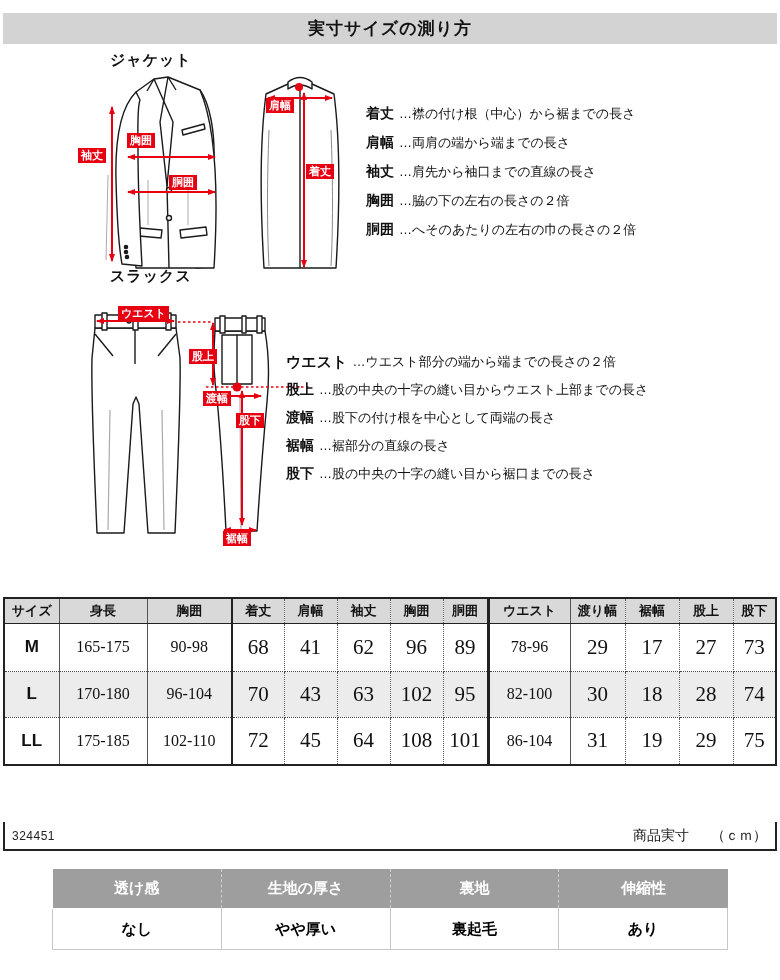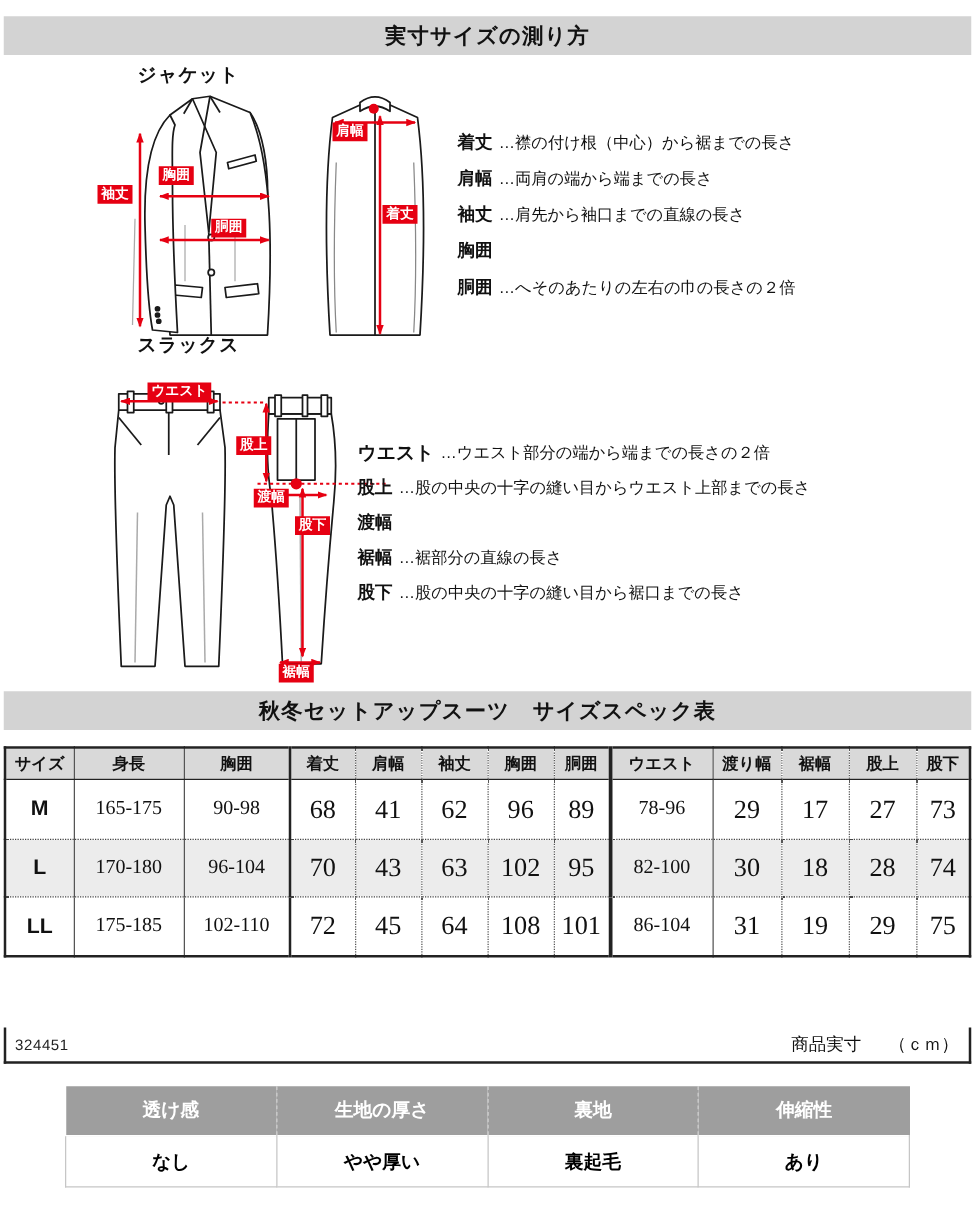--- a/index.html
+++ b/index.html
@@ -144,20 +144,21 @@
     <div class="def-line">
         <span class="term">肩幅</span>
         <span class="desc">…両肩の端から端までの長さ</span>
       </div>
     <div class="def-line">
         <span class="term">袖丈</span>
         <span class="desc">…肩先から袖口までの直線の長さ</span>
       </div>
     <div class="def-line">
         <span class="term">胸囲</span>
+        <span class="desc">…脇の下の左右の長さの２倍</span>
       </div>
     <div class="def-line">
         <span class="term">胴囲</span>
         <span class="desc">…へそのあたりの左右の巾の長さの２倍</span>
       </div>
   </div>
 
   <div class="section-label" style="left:110px;top:267px;">スラックス</div>
 
   <svg class="diagram" style="left:80px;top:302px;" width="235" height="252" viewBox="0 0 235 252">
@@ -209,32 +210,32 @@
     <div class="def-line">
         <span class="term">ウエスト</span>
         <span class="desc">…ウエスト部分の端から端までの長さの２倍</span>
       </div>
     <div class="def-line">
         <span class="term">股上</span>
         <span class="desc">…股の中央の十字の縫い目からウエスト上部までの長さ</span>
       </div>
     <div class="def-line">
         <span class="term">渡幅</span>
+        <span class="desc">…股下の付け根を中心として両端の長さ</span>
       </div>
     <div class="def-line">
         <span class="term">裾幅</span>
         <span class="desc">…裾部分の直線の長さ</span>
       </div>
     <div class="def-line">
         <span class="term">股下</span>
         <span class="desc">…股の中央の十字の縫い目から裾口までの長さ</span>
       </div>
   </div>
 
-  <div class="title-bar t2">秋冬セットアップスーツ　サイズスペック表</div>
 
   <table class="size">
     <colgroup>
       <col style="width:55px">
         <col style="width:88px">
         <col style="width:85px">
       <col style="width:52px">
         <col style="width:53px">
         <col style="width:53px">
         <col style="width:53px">

